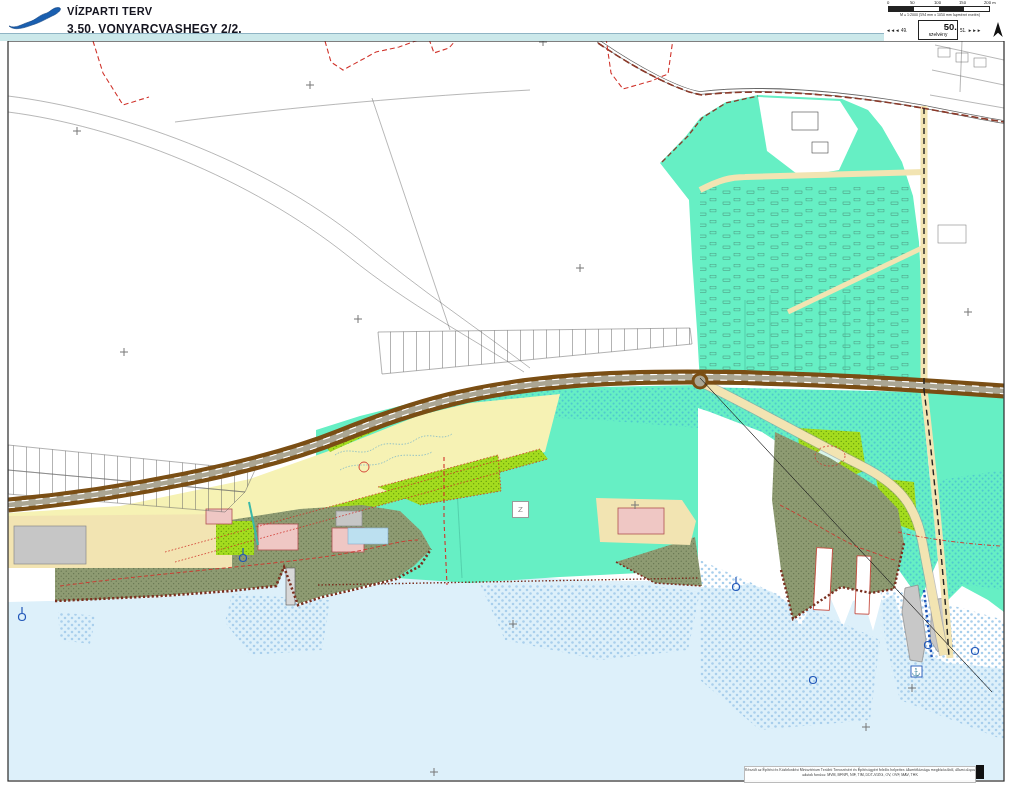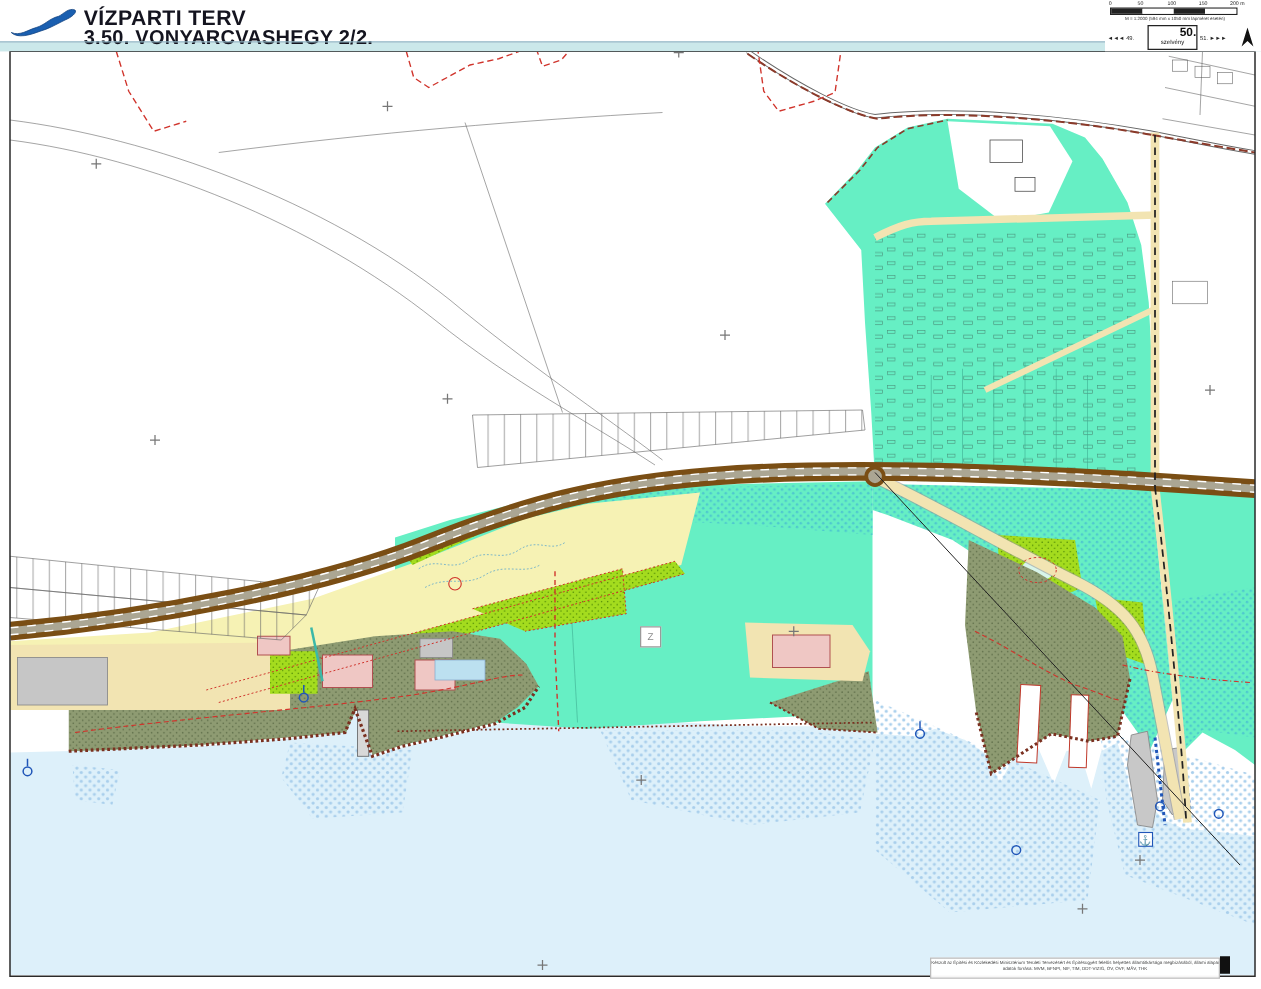--- a/index.html
+++ b/index.html
@@ -4,22 +4,22 @@
 <style>
   html,body{margin:0;padding:0;}
   body{
     width:1009px;height:791px;position:relative;overflow:hidden;
     background:#ffffff;
     font-family:"Liberation Sans", sans-serif;
   }
   
   .header{position:absolute;left:0;top:0;width:1009px;height:33px;background:#fff;z-index:5;}
   .logo{position:absolute;left:6px;top:2px;width:58px;height:30px;}
-  .title{position:absolute;left:67px;top:5px;font-size:17px;font-weight:bold;color:#14141f;letter-spacing:.3px;}
-  .subtitle{position:absolute;left:67px;top:22px;font-size:16px;font-weight:bold;color:#14141f;letter-spacing:.2px;}
+  .title{position:absolute;left:67px;top:5px;font-size:11px;font-weight:bold;color:#14141f;letter-spacing:.3px;}
+  .subtitle{position:absolute;left:67px;top:22px;font-size:12px;font-weight:bold;color:#14141f;letter-spacing:.2px;}
   .header-rule{position:absolute;left:0;top:33px;width:1009px;height:1px;background:#8fb4c4;z-index:6;}
   .teal-band{position:absolute;left:0;top:34px;width:1009px;height:7px;background:var(--c-band_teal,#cbe8ea);z-index:4;}
 
   
   .scale-panel{position:absolute;left:884px;top:0;width:125px;height:41px;background:#fff;z-index:7;font-size:4.5px;color:#222;}
   .scalebar{position:absolute;left:4px;top:6px;width:100px;height:4px;border:0.8px solid #222;display:flex;}
   .scalebar div{flex:1;}
   .sb-b{background:#222;} .sb-w{background:#fff;}
   .sb-lab{position:absolute;top:0;font-size:4.2px;color:#222;}
   .scale-note{position:absolute;left:0px;top:13px;width:112px;text-align:center;font-size:3.6px;color:#333;white-space:nowrap;}

